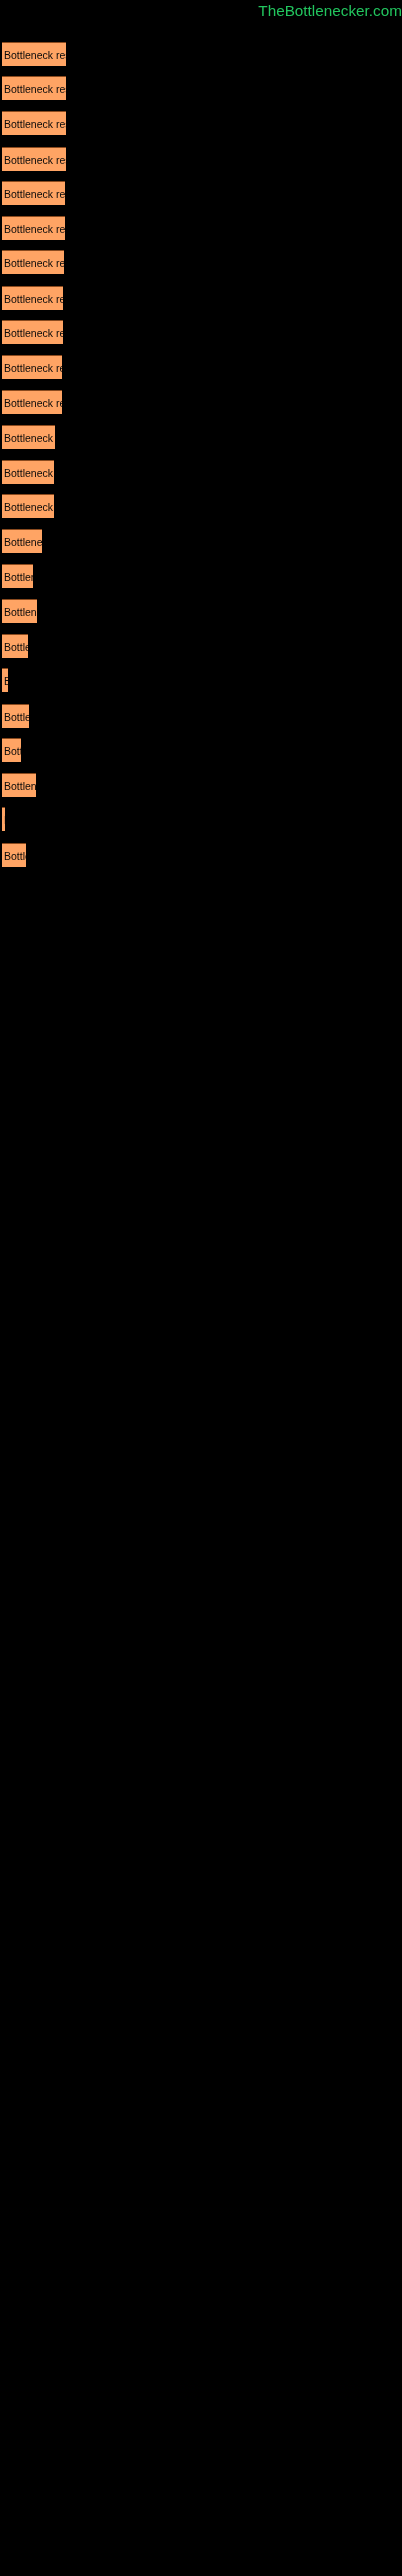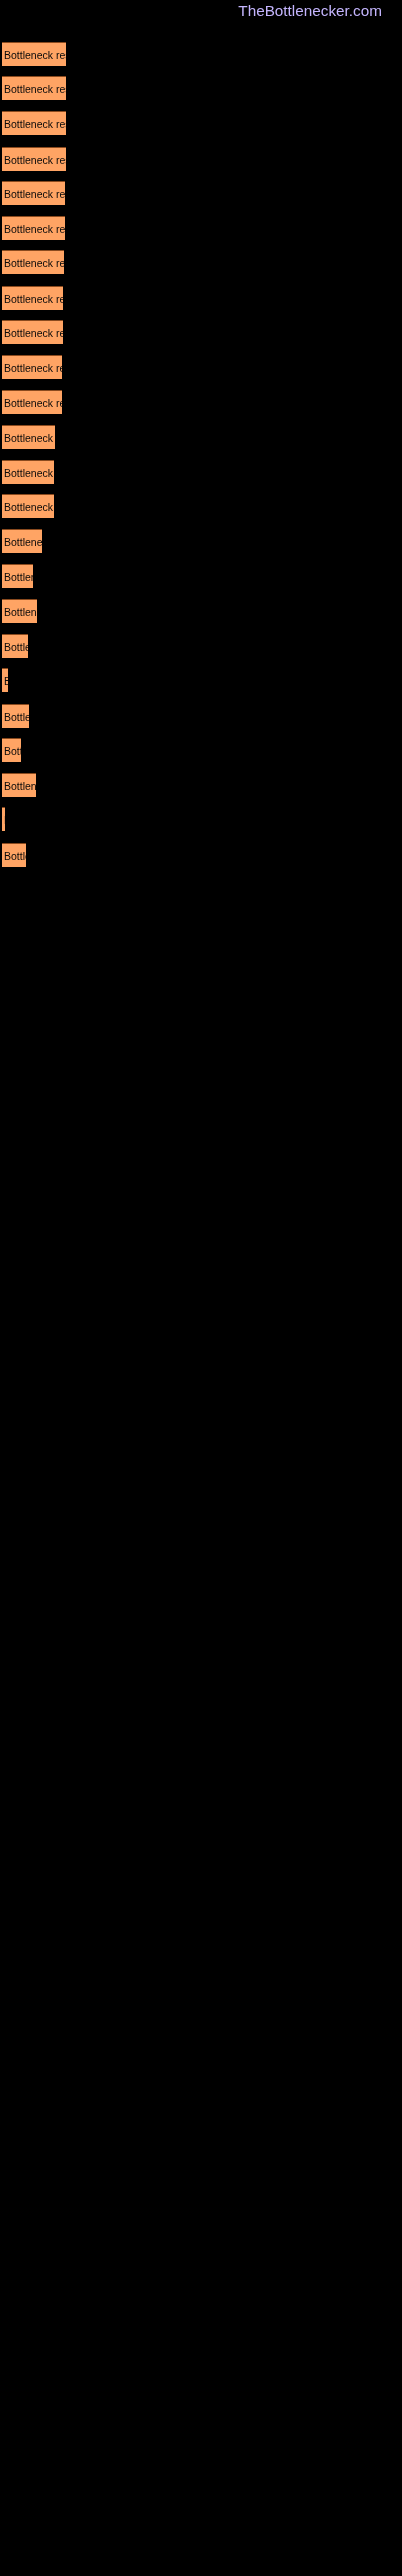--- a/index.html
+++ b/index.html
@@ -10,23 +10,23 @@
   #page {
     position: relative;
     width: 403px;
     height: 2576px;
     background: #000000;
     overflow: hidden;
     font-family: "Liberation Sans", sans-serif;
   }
   #site-title {
     position: absolute;
-    right: 21px;
+    right: 1px;
     top: 1.6px;
-    color: #c4b5fd;
+    color: #22c55e;
     font-size: 15.3px;
     font-family: "Liberation Sans", sans-serif;
     letter-spacing: 0px;
     white-space: nowrap;
   }
   #chart-area {
     position: absolute;
     left: 0;
     top: 0;
     width: 403px;

